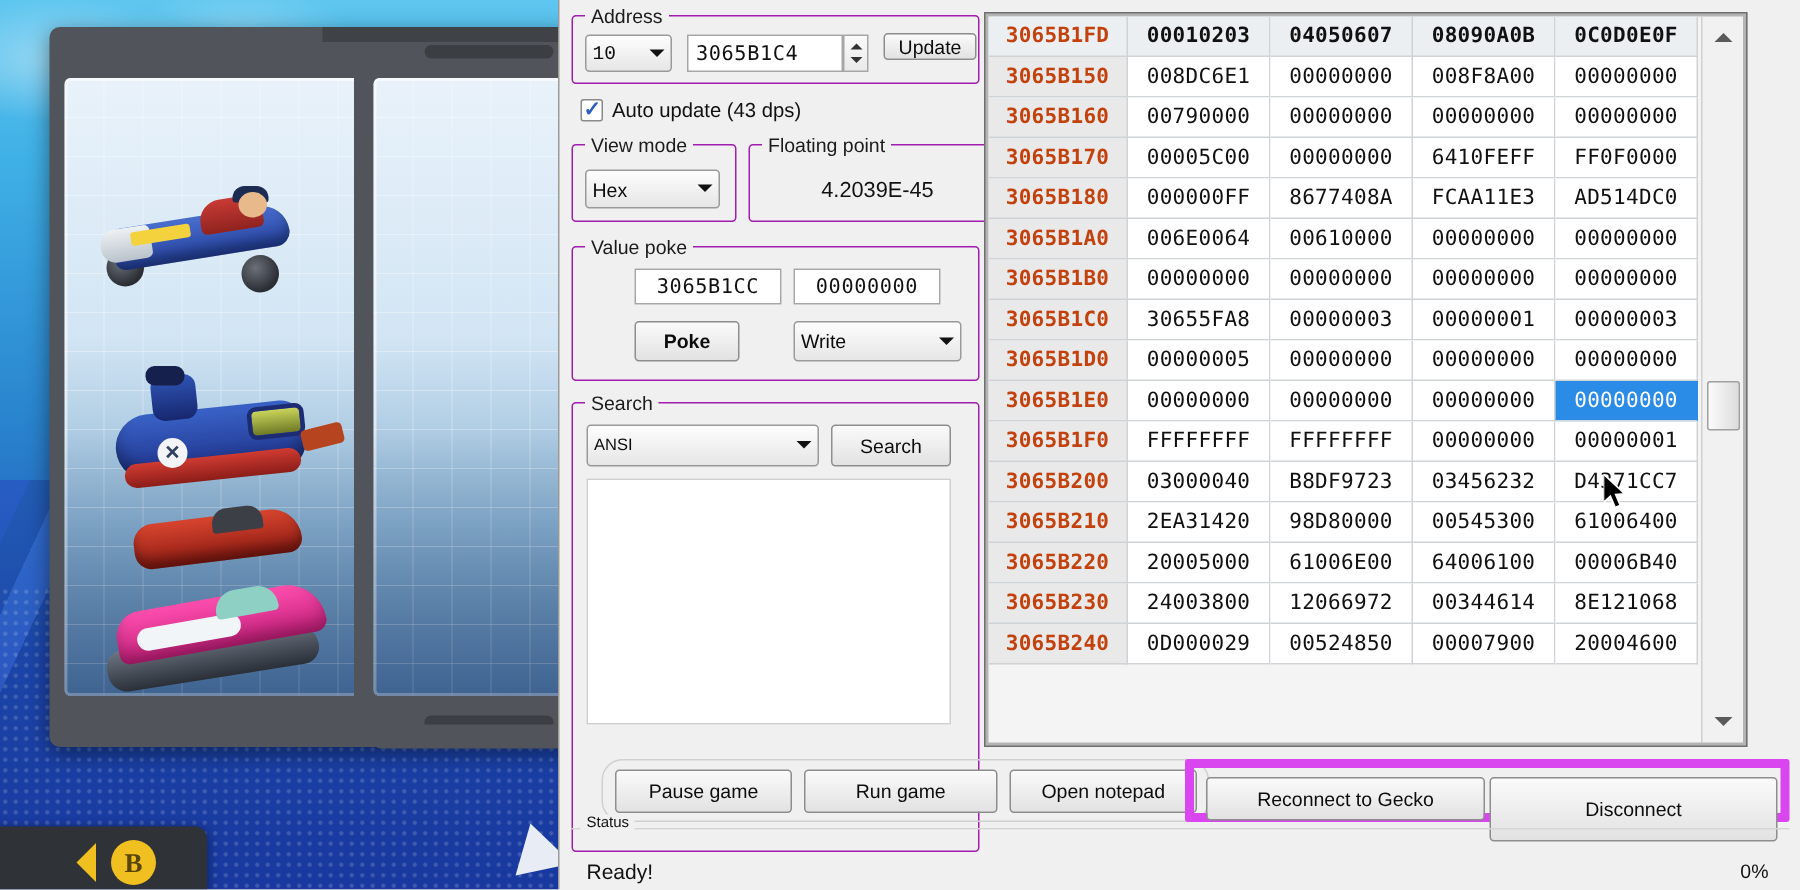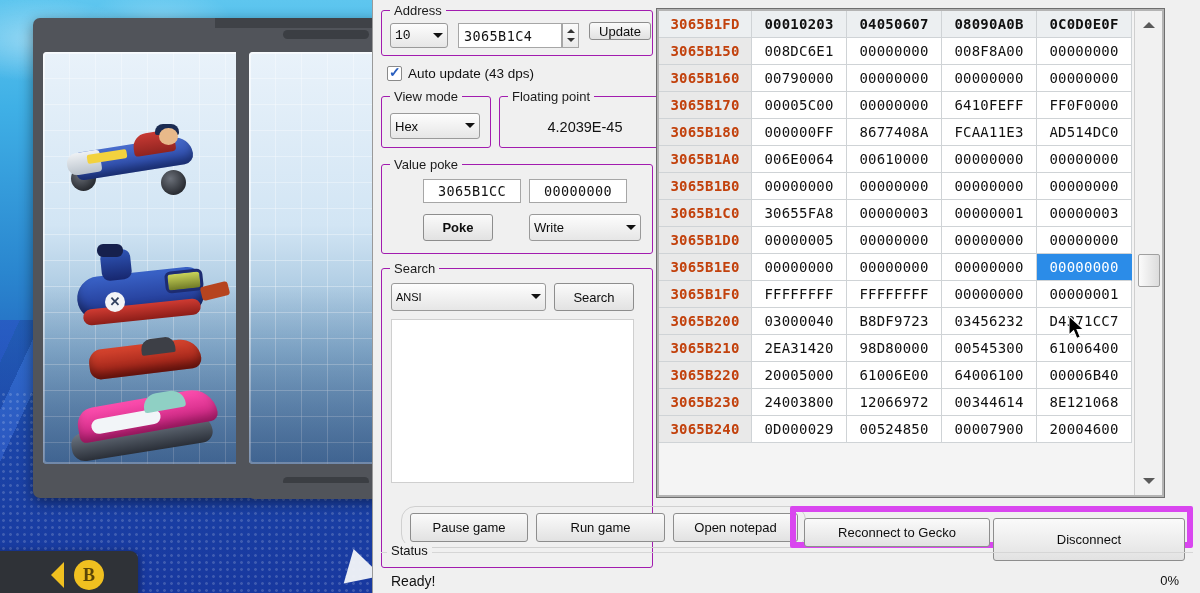--- a/index.html
+++ b/index.html
@@ -228,21 +228,21 @@
     border:6px solid #d946ef; border-radius:2px; }
 
   
   #ipbox { position:absolute; left:417px; top:539px; width:186px; height:33px;
     background:#fff; border:1px solid #c9c9c9; display:flex; align-items:center; padding:0 8px;
     font-size:14px; color:#9a9a9a; z-index:6; }
 
   
   #gb-status { position:absolute; left:8px; top:552px; width:812px; height:40px;
     border-top:1px solid #d6d6d6; }
-  #status-label { position:absolute; left:6px; top:-10px; background:#f0f0f0; padding:0 4px; font-size:13px; }
+  #status-label { position:absolute; left:6px; top:-10px; background:#f0f0f0; padding:0 4px; font-size:10px; }
   #status-text { position:absolute; left:10px; top:20px; font-size:14px; color:#111; }
   #status-pct { position:absolute; right:14px; top:20px; font-size:13px; color:#111; }
 
   
   #cursor { position:absolute; left:1069px; top:316px; width:18px; height:26px; z-index:40; pointer-events:none; }
 </style>
 </head>
 <body>
 
 <div id="root">

